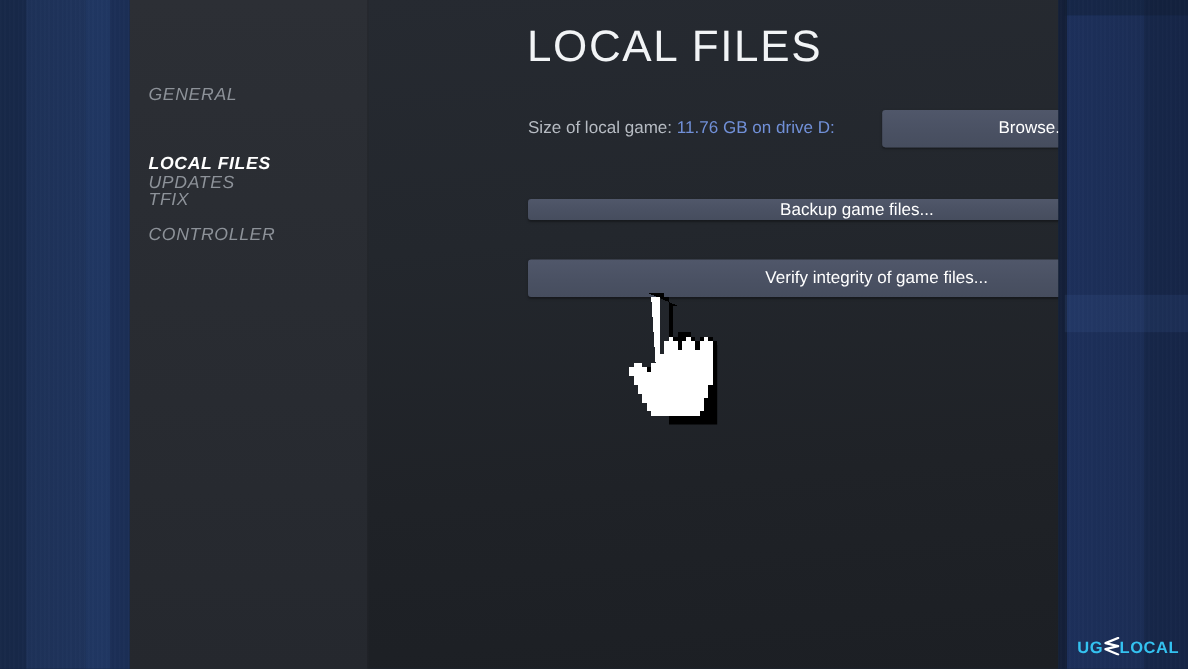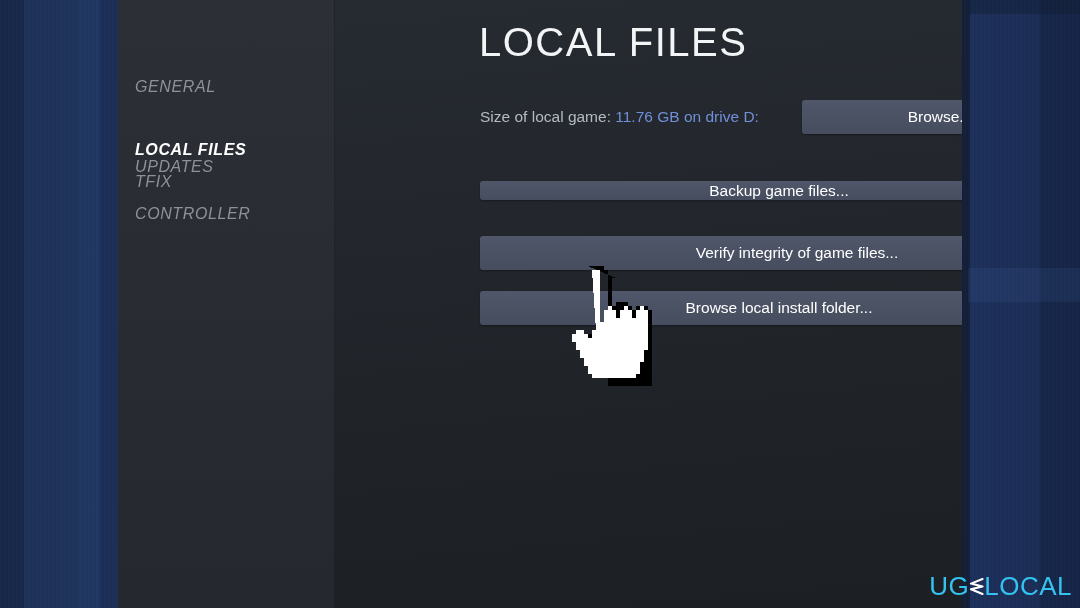--- a/index.html
+++ b/index.html
@@ -172,22 +172,22 @@
   }
 
   
   #watermark {
     position: absolute;
     right: 8px;
     bottom: 9px;
     z-index: 40;
     display: flex;
     align-items: center;
-    font-size: 26px;
-    font-weight: normal;
+    font-size: 15px;
+    font-weight: bold;
     letter-spacing: 0.5px;
     line-height: 1;
   }
   .wm-blue { color: #34c2f0; }
   .wm-e { display: inline-block; margin: 0 0px; }
 </style>
 </head>
 <body>
 
 <div id="backdrop">
@@ -219,21 +219,20 @@
       <span>Size of local game:</span>
       <span id="size-value">11.76 GB on drive D:</span>
     </div>
 
     <button class="steam-btn" id="btn-browse">Browse...</button>
 
     <button class="steam-btn" id="btn-backup">Backup game files...</button>
 
     <button class="steam-btn" id="btn-verify">Verify integrity of game files...</button>
 
-    <button class="steam-btn" id="btn-folder">Browse local install folder...</button>
 
   </section>
 </div>
 
 <div id="cursor">
   <svg width="92" height="120" viewBox="0 0 46 60" shape-rendering="crispEdges">
 
     <path fill="#000000" d="
       M14 0 h8 v2 h2 v22 h2 v-4 h2 v-2 h6 v2 h2 v2 h2 v-2 h6 v2 h2 v2 h2 v-2 h6 v2 h2 v2 h2 v22 h-2 v6 h-2 v6 h-2 v4 h-26 v-4 h-2 v-4 h-2 v-4 h-2 v-4 h-2 v-4 h-2 v-4 h-2 v-6 h2 v-2 h8 v2 h2 v-28 h2 z"></path>
 

